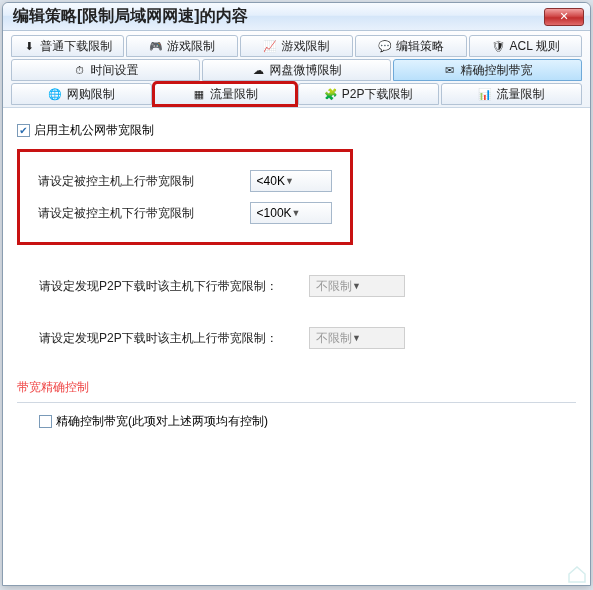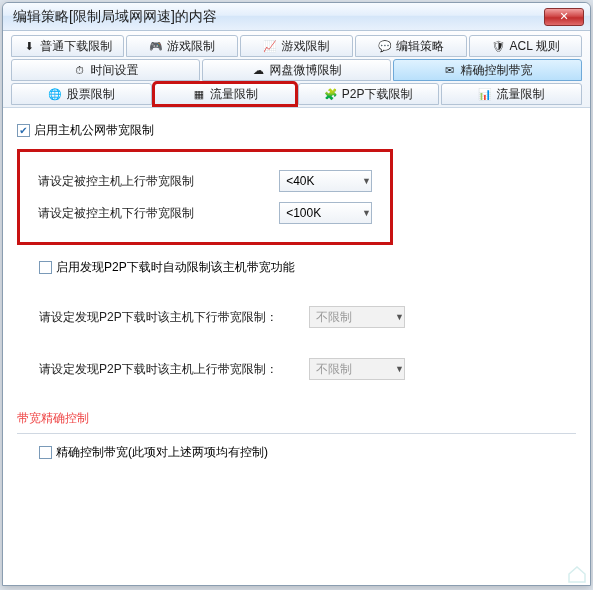--- a/index.html
+++ b/index.html
@@ -22,21 +22,21 @@
     .titlebar {
       background: linear-gradient(to bottom, #f7fbff 0%, #e4effc 45%, #d5e6f9 50%, #e8f1fc 100%);
       border-bottom: 1px solid #b5c6d8;
       border-radius: 6px 6px 0 0;
       height: 28px;
       display: flex;
       align-items: center;
       justify-content: space-between;
       padding: 0 6px 0 10px;
     }
-    .titlebar-title { color: #222; font-size: 14px; }
+    .titlebar-title { color: #222; font-size: 16px; font-weight: bold; }
     .close-btn {
       width: 40px; height: 18px;
       background: linear-gradient(to bottom, #f2a1a1, #d14b4b 45%, #c12e2e 55%, #e06b6b);
       border: 1px solid #8a3030;
       border-radius: 3px;
       color: #fff;
       text-align: center;
       line-height: 14px;
       font-size: 11px;
       cursor: pointer;
@@ -99,36 +99,36 @@
     .indented { margin-left: 22px; }
     .form-row {
       display: flex; align-items: center;
       margin: 30px 0;
     }
     .form-label { width: 270px; color: #222; }
     .select {
       width: 96px; height: 22px;
       border: 1px solid #a6b8cb;
       background: linear-gradient(to bottom,#fff,#eef2f7);
-      display: flex; align-items: center; justify-content: space-between;
+      display: flex; align-items: center; 
       padding: 0 0 0 6px;
       cursor: pointer;
     }
     .select.disabled {
       background: #f2f2f2;
       color: #9a9a9a;
       cursor: default;
       border-color: #cfcfcf;
     }
     .select-arrow { font-size: 9px; color: #555; }
     .redbox {
       border: 3px solid #c81212;
       padding: 8px 18px 8px 18px;
       margin: 2px 0 14px 0;
-      width: 376px;
+      width: 336px;
     }
     .redbox .form-row { margin: 10px 0; }
     .redbox .form-label { width: 250px; }
     .group-title {
       color: #ef4444;
       margin: 18px 0 6px 0;
     }
     .divider {
       border-top: 1px solid #d0d8e2;
       margin: 4px 0 10px 0;
@@ -184,21 +184,21 @@
           <span>网盘微博限制</span>
         </div>
       <div class="tab active">
           <span class="tab-icon">✉</span>
           <span>精确控制带宽</span>
         </div>
     </div>
     <div class="tabrow">
       <div class="tab">
           <span class="tab-icon">🌐</span>
-          <span>股票限制</span>
+          <span>网购限制</span>
         </div>
       <div class="tab highlight">
           <span class="tab-icon">▦</span>
           <span>流量限制</span>
         </div>
       <div class="tab">
           <span class="tab-icon">🧩</span>
           <span>P2P下载限制</span>
         </div>
       <div class="tab">
@@ -225,24 +225,20 @@
       </div>
       <div class="form-row">
         <span class="form-label">请设定被控主机下行带宽限制</span>
         <div class="select">
           <span>&lt;100K</span>
           <span class="select-arrow">▼</span>
         </div>
       </div>
     </div>
 
-    <div class="checkbox-row indented">
-      <span class="checkbox"></span>
-      <span>启用发现P2P下载时自动限制该主机带宽功能</span>
-    </div>
 
     <div class="indented">
       <div class="form-row">
         <span class="form-label">请设定发现P2P下载时该主机下行带宽限制：</span>
         <div class="select disabled">
           <span>不限制</span>
           <span class="select-arrow">▼</span>
         </div>
       </div>
       <div class="form-row">

